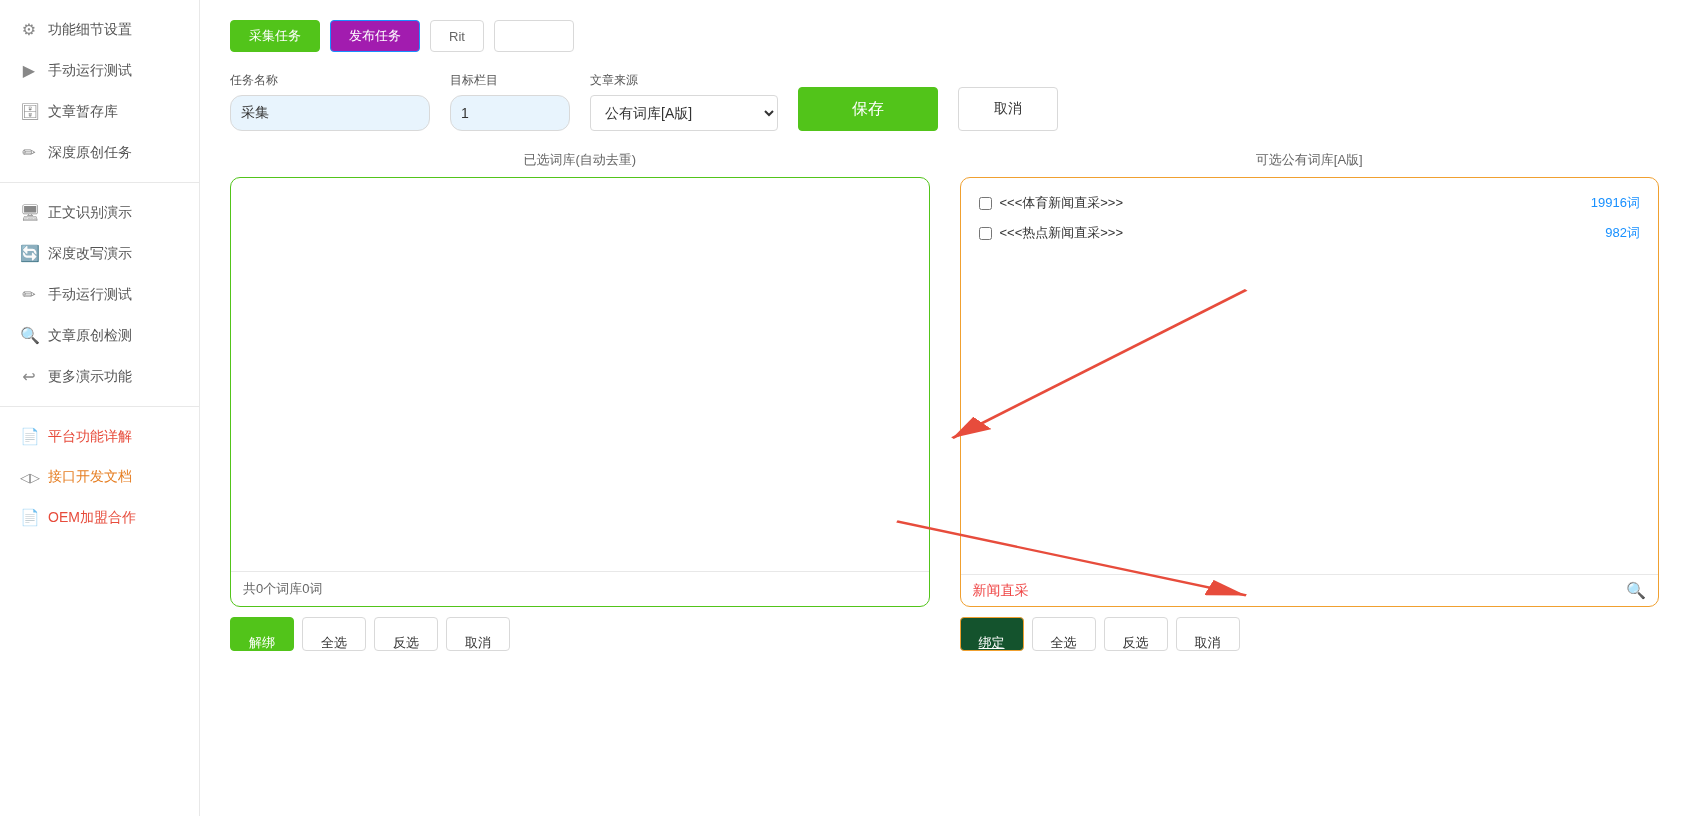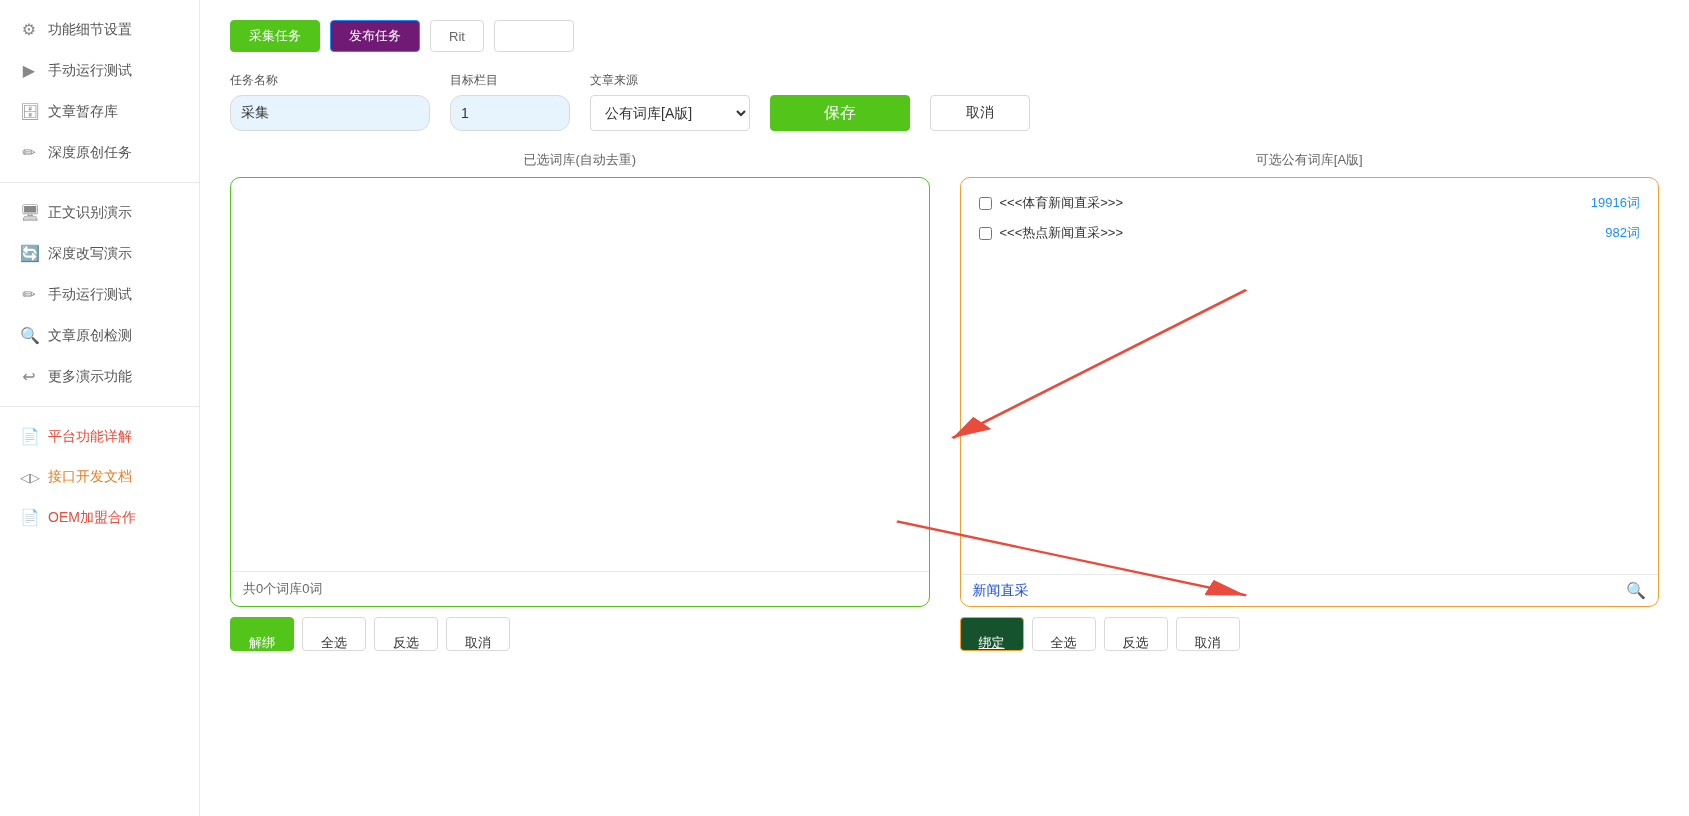--- a/index.html
+++ b/index.html
@@ -73,24 +73,24 @@
     }
     .form-group select {
       border: 1px solid #d9d9d9;
       border-radius: 4px;
       padding: 6px 10px;
       font-size: 14px;
       color: #333;
       background: #fff;
       outline: none;
       height: 36px;
-      width: 160px;
+      width: 188px;
     }
     .btn {
-      height: 36px;
+      height: 44px;
       padding: 0 12px;
       border-radius: 4px;
       border: 1px solid #d9d9d9;
       cursor: pointer;
       font-size: 14px;
       color: #333;
       background: #fff;
     }
     .btn-green {
       background: #52c41a;
@@ -165,21 +165,21 @@
       padding: 6px 12px;
       border-top: 1px solid #e8e8e8;
       gap: 6px;
     }
 
     .panel-search-footer input {
       flex: 1;
       border: none;
       outline: none;
       font-size: 14px;
-      color: #1d4ed8;
+      color: #ef4444;
     }
     .panel-search-footer .search-icon {
       color: #999;
       cursor: pointer;
       font-size: 16px;
     }
 
     
     .action-row {
       display: flex;
@@ -238,21 +238,21 @@
       font-size: 13px;
       color: #333;
       background: #fff;
     }
     .top-btn.active-green {
       background: #52c41a;
       color: #fff;
       border-color: #52c41a;
     }
     .top-btn.active-blue {
-      background: #701a75;
+      background: #a21caf;
       color: #fff;
       border-color: #1890ff;
     }
     .top-btn.gray-outline {
       background: #fff;
       color: #666;
     }
   </style>
 </head>
 <body>

